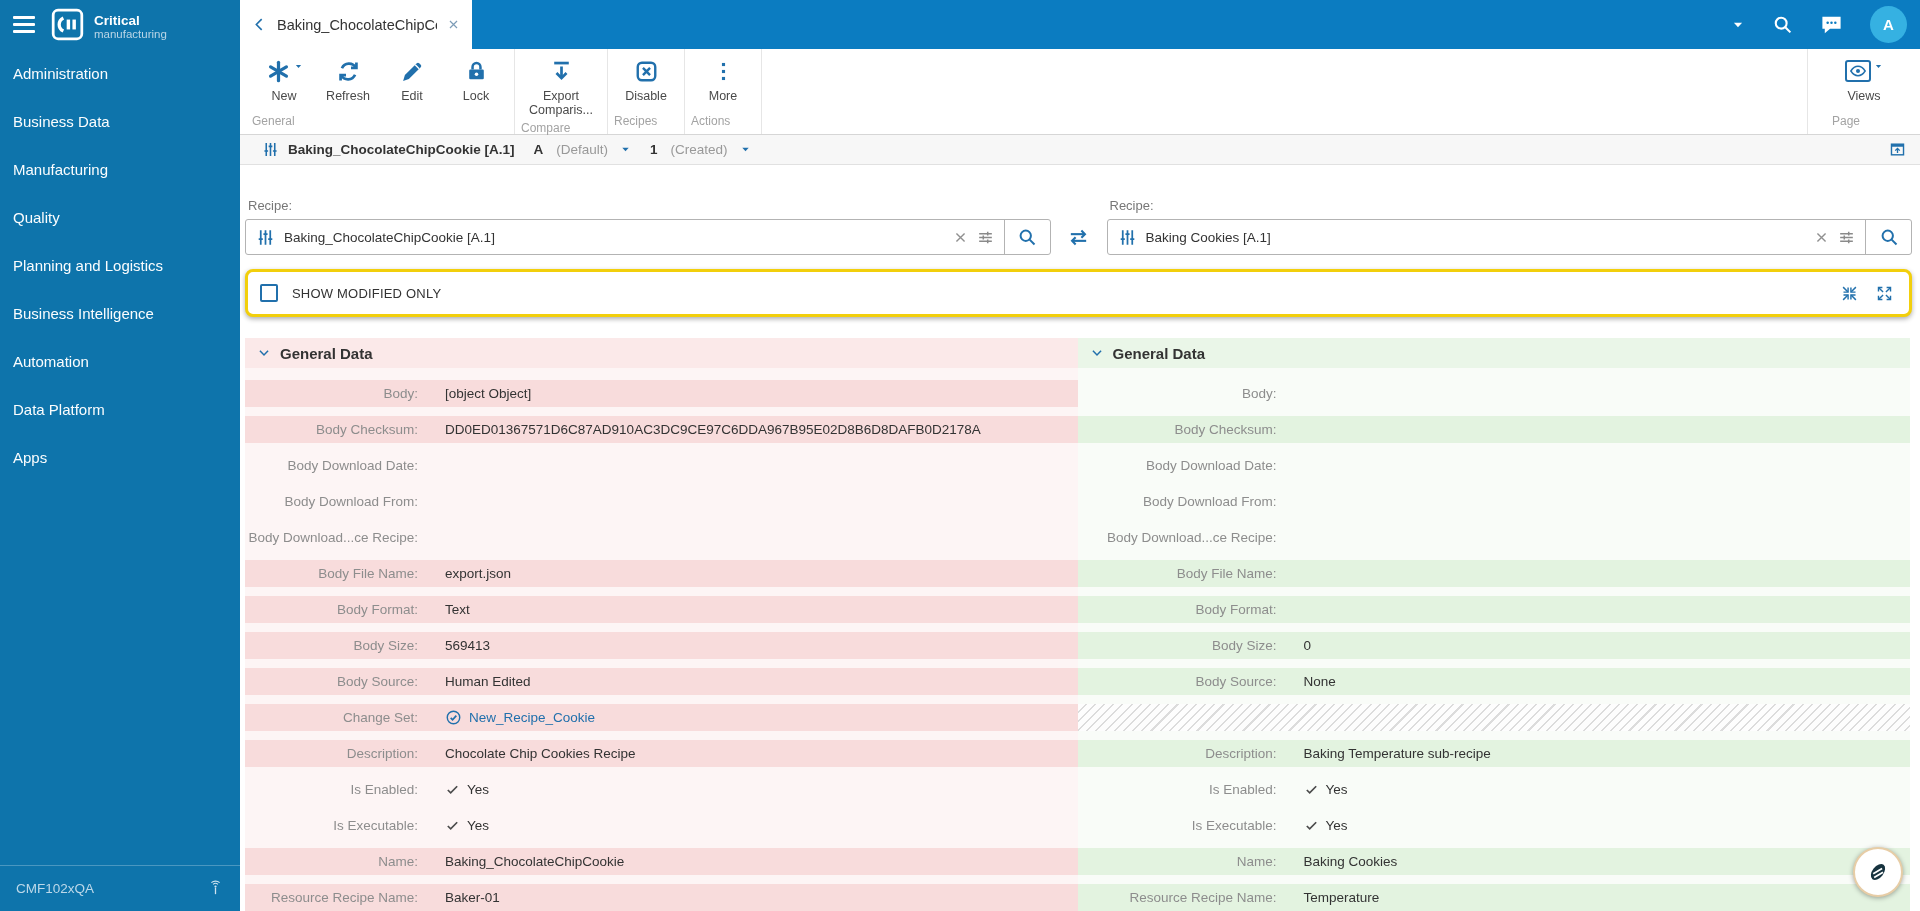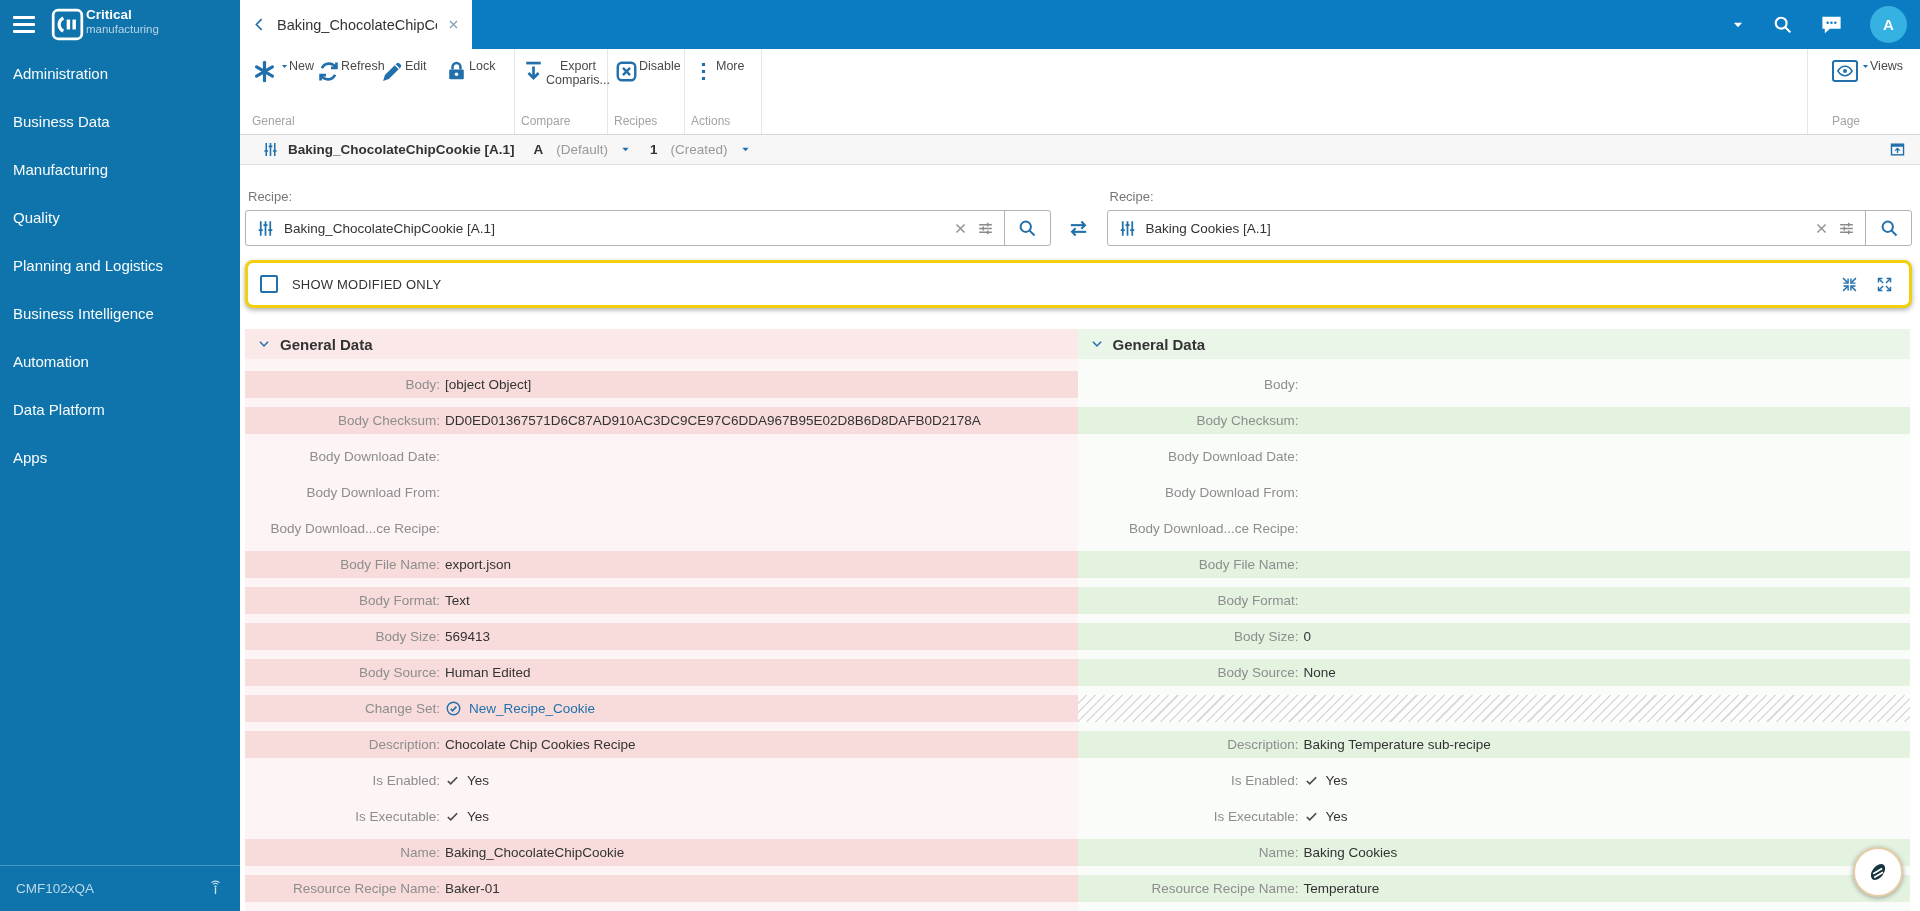--- a/index.html
+++ b/index.html
@@ -12,21 +12,21 @@
   html,body{background:#e8e8e8;}
   body{font-family:"Liberation Sans",sans-serif;}
   svg{display:block;}
   .app{width:1920px;height:911px;display:flex;position:relative;overflow:hidden;background:#fff;}
 
   
   .sidebar{width:240px;flex:none;background:var(--sidebar);color:#fff;position:relative;}
   .sidebar-top{height:49px;display:flex;align-items:center;gap:16px;padding-left:13px;}
   .hamburger{width:22px;display:flex;flex-direction:column;gap:4px;cursor:pointer;}
   .hamburger i{display:block;height:3px;background:#fff;border-radius:1px;}
-  .brand{display:flex;align-items:flex-start;gap:2px;}
+  .brand{display:flex;align-items:flex-end;gap:10px;}
   .brand svg{width:33px;height:33px;}
   .brand-names{display:flex;flex-direction:column;line-height:1.1;}
   .brand-title{font-size:13.5px;font-weight:700;color:#fff;}
   .brand-sub{font-size:11.5px;color:#b9d5e6;}
   .nav-item{height:48px;display:flex;align-items:center;padding-left:13px;font-size:15px;color:#fbfdfe;cursor:pointer;}
   .sidebar-footer{position:absolute;bottom:0;left:0;right:0;height:46px;display:flex;align-items:center;justify-content:space-between;padding:0 16px;color:#bcd8e9;font-size:13.5px;border-top:1px solid rgba(255,255,255,.25);}
   .sidebar-footer svg{width:17px;height:17px;color:#cfe3f0;}
 
   
   .main{flex:1;display:flex;flex-direction:column;min-width:0;}
@@ -38,21 +38,21 @@
   .topbar-right{margin-left:auto;display:flex;align-items:center;gap:27px;padding-right:13px;color:#fff;}
   .topbar-right .tb-caret{width:14px;height:14px;}
   .topbar-right .tb-search{width:21px;height:21px;}
   .topbar-right .tb-chat{width:23px;height:23px;}
   .avatar{width:37px;height:37px;border-radius:50%;background:var(--avatar);color:#fff;font-weight:700;font-size:15px;display:flex;align-items:center;justify-content:center;cursor:pointer;}
 
   
   .toolbar{height:86px;flex:none;background:#fff;border-bottom:1px solid #d6d6d6;display:flex;align-items:stretch;padding-left:6px;}
   .tgroup{border-right:1px solid #e6e6e6;display:flex;flex-direction:column;justify-content:space-between;padding:7px 6px 0;}
   .btnrow{display:flex;}
-  .tbtn{width:64px;display:flex;flex-direction:row;cursor:pointer;}
+  .tbtn{width:64px;display:flex;flex-direction:column;align-items:center;cursor:pointer;}
   .tbtn.wide{width:80px;}
   .ticon{height:30px;display:flex;align-items:center;gap:3px;color:var(--accent);}
   .ticon svg.gly{width:25px;height:25px;}
   .ticon svg.crt{width:9px;height:9px;margin-top:-10px;}
   .tlabel{font-size:12.5px;color:#4a4a4a;text-align:center;line-height:1.15;margin-top:3px;}
   .glabel{font-size:12px;color:#a3a3a3;text-align:left;padding:3px 0 6px;}
   .page-group{margin-left:auto;border-right:none;border-left:1px solid #e6e6e6;padding:7px 24px 0;}
   .views-box{border:2px solid currentColor;border-radius:3px;width:26px;height:22px;display:flex;align-items:center;justify-content:center;}
   .views-box svg{width:18px;height:18px;}
 
@@ -62,21 +62,21 @@
   .e-name{font-weight:700;}
   .e-strong{font-weight:700;margin-left:10px;}
   .e-dim{color:#999;margin-left:4px;}
   .e-caret{width:11px;height:11px;color:var(--accent);margin-left:3px;cursor:pointer;}
   .e-window{margin-left:auto;width:17px;height:17px;color:var(--accent);cursor:pointer;}
 
   
   .content{flex:1;min-height:0;padding:24px 8px 0 5px;display:flex;flex-direction:column;background:#fff;}
   .compare-fields{display:flex;flex:none;}
   .field-block{flex:1;min-width:0;}
-  .field-label{font-size:13px;color:#777;margin:0 0 6px 3px;}
+  .field-label{font-size:13px;color:#777;margin:9px 0 6px 3px;}
   .lookup{height:36px;border:1px solid #b3b3b3;border-radius:3px;display:flex;align-items:center;background:#fff;cursor:text;}
   .lookup .licon{width:19px;height:19px;color:var(--accent);margin:0 9px 0 10px;flex:none;}
   .lval{flex:1;font-size:13.5px;color:#333;white-space:nowrap;overflow:hidden;}
   .lclear{width:15px;height:15px;color:#8f8f8f;margin:0 8px;flex:none;cursor:pointer;}
   .lfilter{width:19px;height:19px;color:#8a8a8a;margin-right:9px;flex:none;cursor:pointer;}
   .lsearch{width:46px;align-self:stretch;border-left:1px solid #b3b3b3;display:flex;align-items:center;justify-content:center;color:var(--accent);cursor:pointer;border-radius:0 3px 3px 0;}
   .lsearch svg{width:20px;height:20px;}
   .swap{width:56px;height:36px;align-self:flex-end;display:flex;align-items:center;justify-content:center;color:var(--accent);cursor:pointer;}
   .swap svg{width:23px;height:23px;}
 
@@ -92,21 +92,21 @@
   .right-panel{background:var(--right-panel-bg);}
   .panel-header{height:30px;display:flex;align-items:center;gap:9px;padding-left:12px;font-size:15px;font-weight:700;color:#333;cursor:pointer;}
   .left-panel .panel-header{background:var(--left-header-bg);}
   .right-panel .panel-header{background:var(--right-header-bg);}
   .panel-header svg{width:14px;height:14px;color:var(--accent);flex:none;}
   .rows{display:flex;flex-direction:column;gap:9px;margin-top:12px;}
   .c-row{height:27px;flex:none;display:flex;align-items:center;font-size:13.5px;}
   .left-panel .c-row.modified{background:var(--left-row-highlight);}
   .right-panel .c-row.modified{background:var(--right-row-highlight);}
   .c-row.hatched{background:repeating-linear-gradient(135deg,#fdfdfd 0 5px,#dcdcdc 5px 6.5px);}
-  .row-label{flex:none;text-align:right;color:#8d8d8d;padding-right:5px;}
+  .row-label{flex:none;text-align:right;color:#8d8d8d;padding-right:27px;}
   .left-panel .row-label{width:200px;}
   .right-panel .row-label{width:226px;}
   .row-value{color:#333;display:flex;align-items:center;gap:7px;min-width:0;white-space:nowrap;}
   .row-value svg.chk{width:15px;height:15px;color:#4b4b4b;flex:none;}
   .row-value svg.cschk{width:17px;height:17px;color:var(--accent);flex:none;}
   .linktxt{color:var(--link);cursor:pointer;}
 
   .fab{position:absolute;right:17px;bottom:14px;width:50px;height:50px;border-radius:50%;background:#fff;border:2px solid #e7cda6;box-shadow:0 1px 5px rgba(0,0,0,.35);display:flex;align-items:center;justify-content:center;cursor:pointer;}
   .fab svg{width:28px;height:28px;}
 </style>

